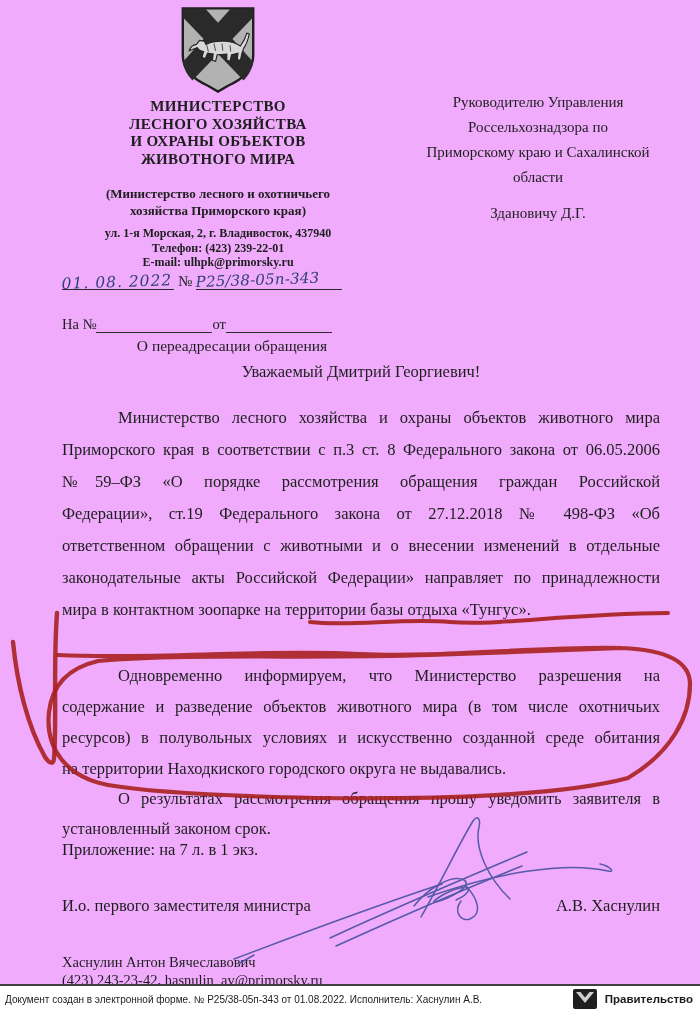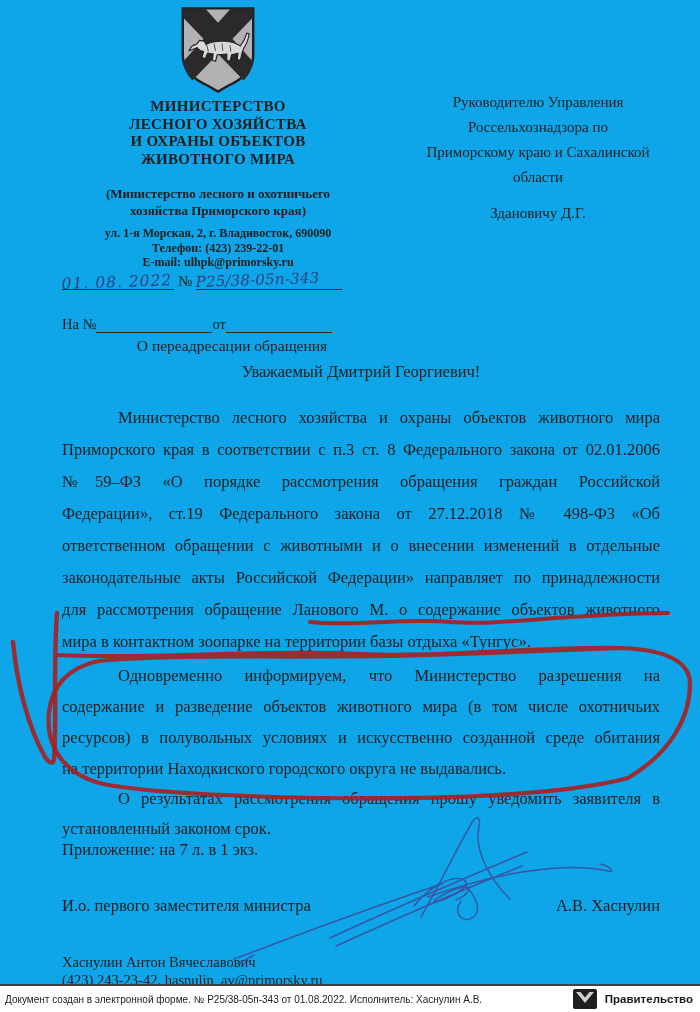--- a/index.html
+++ b/index.html
@@ -1,18 +1,18 @@
 <!DOCTYPE html>
 <html><head>
 <meta charset="utf-8">
 <style>
   * { margin:0; padding:0; box-sizing:border-box; }
   html,body { background:#ffffff; }
   .page {
-    position:relative; width:700px; height:1012px; background:#0ea5e9;
+    position:relative; width:700px; height:1012px; background:#f0abfc;
     font-family:"Liberation Serif","DejaVu Serif",serif; color:#1e1e1e;
     overflow:hidden;
   }
   
   .hdr-left { position:absolute; left:48px; top:6px; width:340px; text-align:center; }
   .coat { display:block; margin:0 auto 4px auto; }
   .ministry-name { font-weight:bold; font-size:15px; line-height:17.5px; letter-spacing:0.3px; }
   .alt-name { font-weight:bold; font-size:13px; line-height:17px; margin-top:17px; }
   .addr { font-weight:bold; font-size:12px; line-height:14.5px; margin-top:7px; }
   
@@ -77,21 +77,21 @@
         <div class="tline">МИНИСТЕРСТВО</div>
         <div class="tline">ЛЕСНОГО ХОЗЯЙСТВА</div>
         <div class="tline">И ОХРАНЫ ОБЪЕКТОВ</div>
         <div class="tline">ЖИВОТНОГО МИРА</div>
       </div>
     <div class="alt-name">
         <div class="tline">(Министерство лесного и охотничьего</div>
         <div class="tline">хозяйства Приморского края)</div>
       </div>
     <div class="addr">
-      <div>ул. 1-я Морская, 2, г. Владивосток, 690090</div>
+      <div>ул. 1-я Морская, 2, г. Владивосток, 437940</div>
       <div>Телефон: (423) 239-22-01</div>
       <div>E-mail: ulhpk@primorsky.ru</div>
     </div>
   </div>
 
   <div class="recipient">
     <div>
         <div class="tline">Руководителю Управления</div>
         <div class="tline">Россельхознадзора по</div>
         <div class="tline">Приморскому краю и Сахалинской</div>
@@ -106,26 +106,25 @@
     </div>
     <div class="na-row">
       <span>На №</span><span class="uline u-na1"></span><span>от</span><span class="uline u-na2"></span>
     </div>
     <div class="subject">О переадресации обращения</div>
   </div>
 
   <div class="salutation">Уважаемый Дмитрий Георгиевич!</div>
   <div class="para p1">
       <div class="tline">Министерство лесного хозяйства и охраны объектов животного мира</div>
-      <div class="tline">Приморского края в соответствии с п.3 ст. 8 Федерального закона от 02.01.2006</div>
+      <div class="tline">Приморского края в соответствии с п.3 ст. 8 Федерального закона от 06.05.2006</div>
       <div class="tline">№59–ФЗ «О порядке рассмотрения обращения граждан Российской</div>
       <div class="tline">Федерации», ст.19 Федерального закона от 27.12.2018 № 498-ФЗ «Об</div>
       <div class="tline">ответственном обращении с животными и о внесении изменений в отдельные</div>
       <div class="tline">законодательные акты Российской Федерации» направляет по принадлежности</div>
-      <div class="tline">для рассмотрения обращение Ланового М. о содержание объектов животного</div>
       <div class="tline">мира в контактном зоопарке на территории базы отдыха «Тунгус».</div>
     </div>
   <div class="para p2">
       <div class="tline">Одновременно информируем, что Министерство разрешения на</div>
       <div class="tline">содержание и разведение объектов животного мира (в том числе охотничьих</div>
       <div class="tline">ресурсов) в полувольных условиях и искусственно созданной среде обитания</div>
       <div class="tline">на территории Находкиского городского округа не выдавались.</div>
     </div>
   <div class="para p3">
       <div class="tline">О результатах рассмотрения обращения прошу уведомить заявителя в</div>

